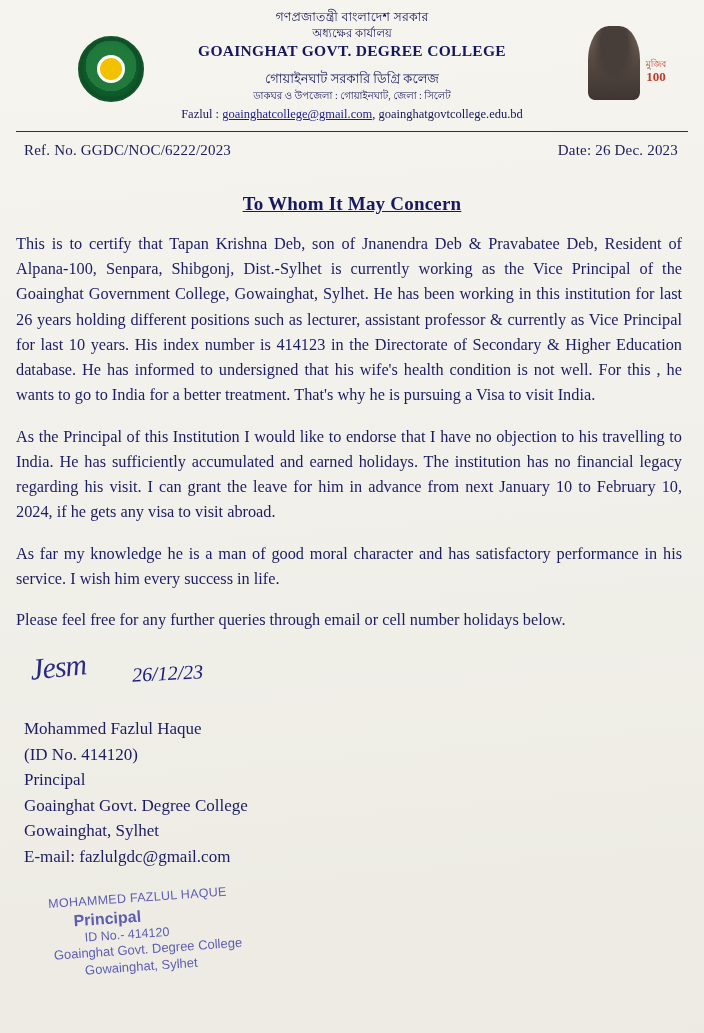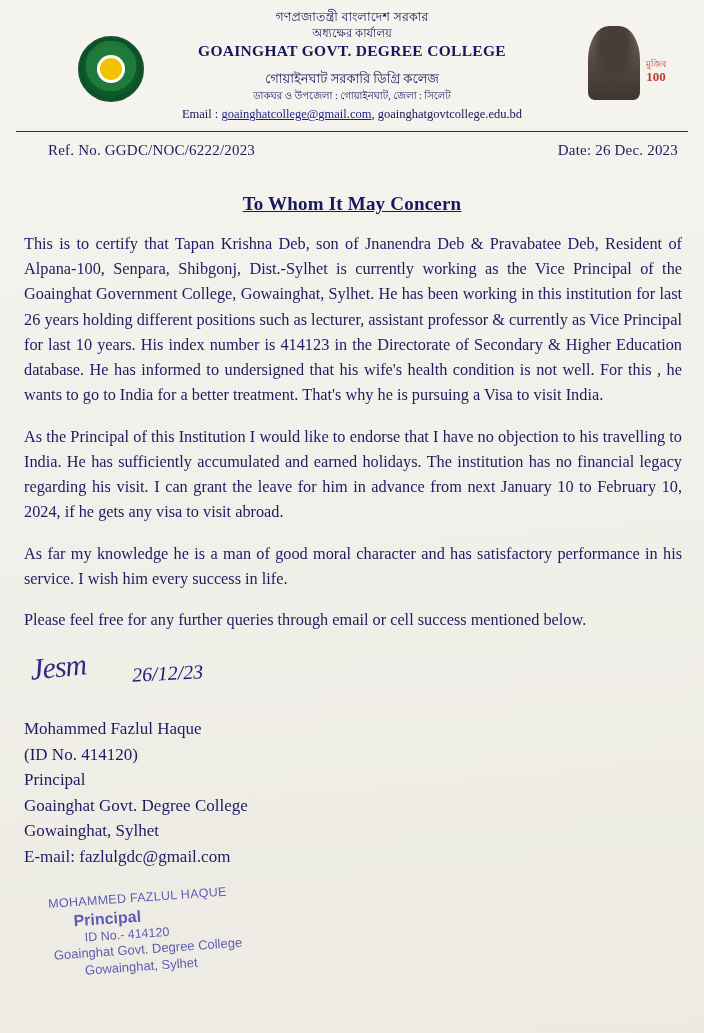--- a/index.html
+++ b/index.html
@@ -139,41 +139,40 @@
     margin: 4px 16px 0 16px;
   }
   
   .ref-row {
     display: flex;
     justify-content: space-between;
     align-items: baseline;
     padding: 10px 26px 0 24px;
     font-size: 15px;
     color: #1b1b5e;
-    margin-left: 24px;
   }
   .ref-row .ref {
     letter-spacing: 0.2px;
   }
   .ref-row .date {
     letter-spacing: 0.2px;
   }
   
   .doc-title {
     text-align: center;
     font-size: 19px;
     font-weight: bold;
     text-decoration: underline;
     margin: 34px 0 16px 0;
     color: #181860;
     letter-spacing: 0.2px;
   }
   
   .body-text {
-    padding: 0 22px 0 24px;
+    padding: 0 22px 0 16px;
   }
   .body-text p {
     margin: 0 0 16px 0;
     font-size: 16.3px;
     line-height: 1.55;
     text-align: justify;
     color: #1c1c62;
   }
   
   .sign-area {
@@ -241,39 +240,39 @@
         <span class="num">100</span>
       </div>
     </div>
     <div class="lh-center">
       <div class="lh-bn-small">গণপ্রজাতন্ত্রী বাংলাদেশ সরকার</div>
       <div class="lh-bn-tiny">অধ্যক্ষের কার্যালয়</div>
       <div class="lh-en-title">GOAINGHAT GOVT. DEGREE COLLEGE</div>
       <div class="lh-bn-title">গোয়াইনঘাট সরকারি ডিগ্রি কলেজ</div>
       <div class="lh-bn-addr">ডাকঘর ও উপজেলা : গোয়াইনঘাট, জেলা : সিলেট</div>
       <div class="lh-email">
-        <span>Email :</span>
+        <span>Fazlul :</span>
         <span class="mail-link">goainghatcollege@gmail.com</span><span>, goainghatgovtcollege.edu.bd</span>
       </div>
     </div>
   </div>
   <hr class="hr-line">
 
   <div class="ref-row">
     <div class="ref">Ref. No. GGDC/NOC/6222/2023</div>
     <div class="date">Date: 26 Dec. 2023</div>
   </div>
 
   <div class="doc-title">To Whom It May Concern</div>
 
   <div class="body-text">
     <p>This is to certify that Tapan Krishna Deb, son of Jnanendra Deb &amp; Pravabatee Deb, Resident of Alpana-100, Senpara, Shibgonj, Dist.-Sylhet is currently working as the Vice Principal of the Goainghat Government College, Gowainghat, Sylhet. He has been working in this institution for last 26 years holding different positions such as lecturer, assistant professor &amp; currently as Vice Principal for last 10 years. His index number is 414123 in the Directorate of Secondary &amp; Higher Education database. He has informed to undersigned that his wife's health condition is not well. For this , he wants to go to India for a better treatment. That's why he is pursuing a Visa to visit India.</p>
     <p>As the Principal of this Institution I would like to endorse that I have no objection to his travelling to India. He has sufficiently accumulated and earned holidays. The institution has no financial legacy regarding his visit. I can grant the leave for him in advance from next January 10 to February 10,  2024, if he gets any visa to visit abroad.</p>
     <p>As far my knowledge he is a man of good moral character and has satisfactory performance in his service. I wish him every success in life.</p>
-    <p>Please feel free for any further queries through email or cell success mentioned below.</p>
+    <p>Please feel free for any further queries through email or cell number holidays below.</p>
   </div>
 
   <div class="sign-area">
     <div class="signature">Jesm</div>
     <div class="sign-date">26/12/23</div>
     <div class="sign-lines">
       <div>Mohammed Fazlul Haque</div>
       <div>(ID No. 414120)</div>
       <div>Principal</div>
       <div>Goainghat Govt. Degree College</div>

